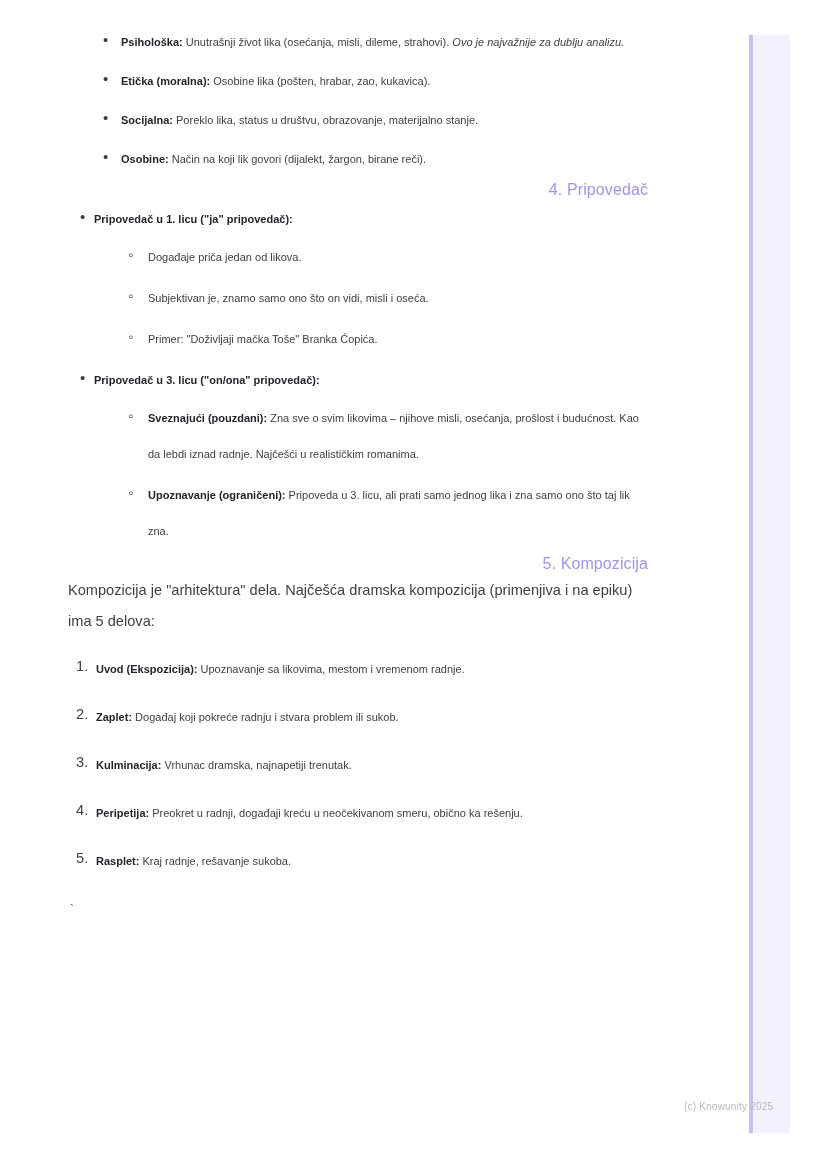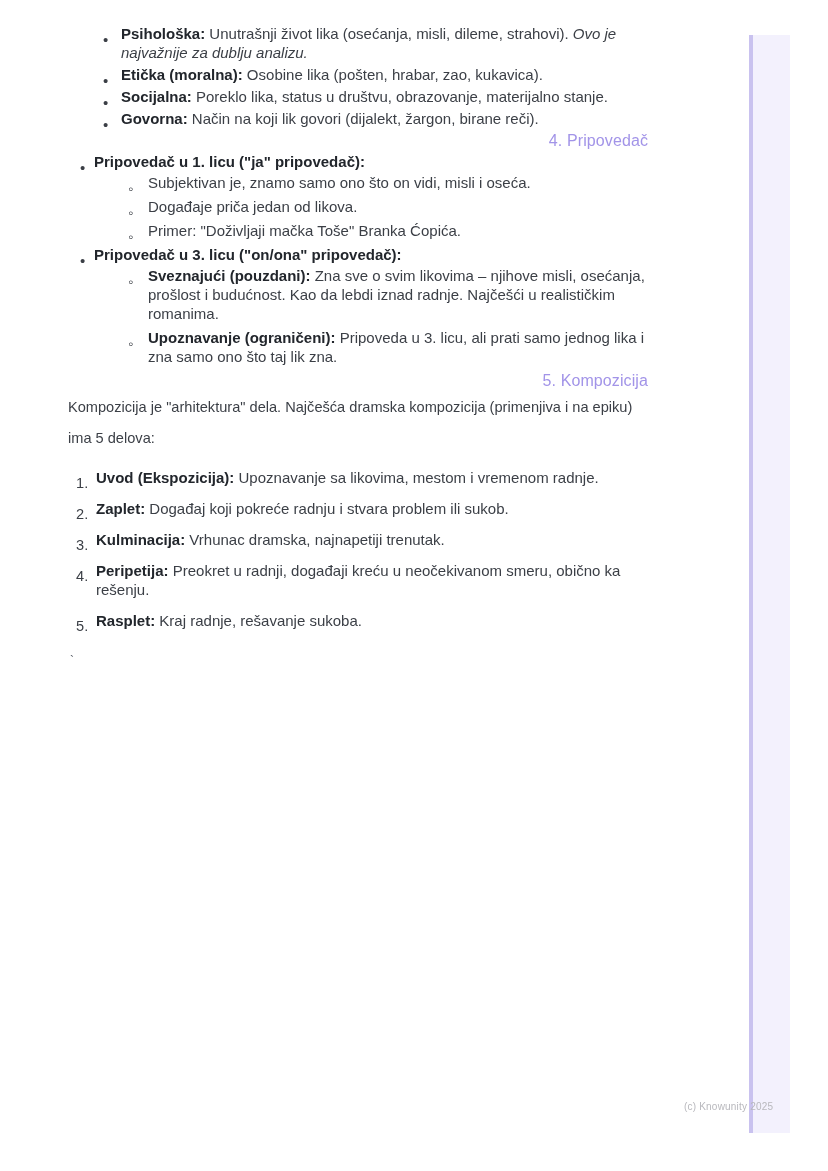--- a/index.html
+++ b/index.html
@@ -80,22 +80,22 @@
   ul, ol {
     margin: 0;
     padding: 0;
     list-style: none;
   }
 
   li.bullet-item,
   li.circle-item,
   li.num-item {
     position: relative;
-    font-size: 15px;
-    line-height: 19px;
+    font-size: 11px;
+    line-height: 36px;
     color: #3b3f46;
     margin-bottom: 2px;
   }
 
   
   .list-attributes > li.bullet-item {
     padding-left: 53px;
     margin-bottom: 3px;
   }
   .list-attributes > li.bullet-item::before {
@@ -200,35 +200,35 @@
       <li class="bullet-item">
         <span class="b">Psihološka:</span><span> Unutrašnji život lika (osećanja, misli, dileme, strahovi). </span><span class="i">Ovo je najvažnije za dublju analizu.</span>
       </li>
       <li class="bullet-item">
         <span class="b">Etička (moralna):</span><span> Osobine lika (pošten, hrabar, zao, kukavica).</span>
       </li>
       <li class="bullet-item">
         <span class="b">Socijalna:</span><span> Poreklo lika, status u društvu, obrazovanje, materijalno stanje.</span>
       </li>
       <li class="bullet-item">
-        <span class="b">Govorna:</span><span> Način na koji lik govori (dijalekt, žargon, birane reči).</span>
+        <span class="b">Osobine:</span><span> Način na koji lik govori (dijalekt, žargon, birane reči).</span>
       </li>
     </ul>
 
     <h2 class="section-heading h-pripovedac">4. Pripovedač</h2>
 
     <ul class="list-narrator">
       <li class="bullet-item">
         <span class="b">Pripovedač u 1. licu ("ja" pripovedač):</span>
         <ul class="sublist">
           <li class="circle-item">
+            <span>Događaje priča jedan od likova.</span>
+          </li>
+          <li class="circle-item">
             <span>Subjektivan je, znamo samo ono što on vidi, misli i oseća.</span>
-          </li>
-          <li class="circle-item">
-            <span>Događaje priča jedan od likova.</span>
           </li>
           <li class="circle-item">
             <span>Primer: "Doživljaji mačka Toše" Branka Ćopića.</span>
           </li>
         </ul>
       </li>
       <li class="bullet-item">
         <span class="b">Pripovedač u 3. licu ("on/ona" pripovedač):</span>
         <ul class="sublist">
           <li class="circle-item">

